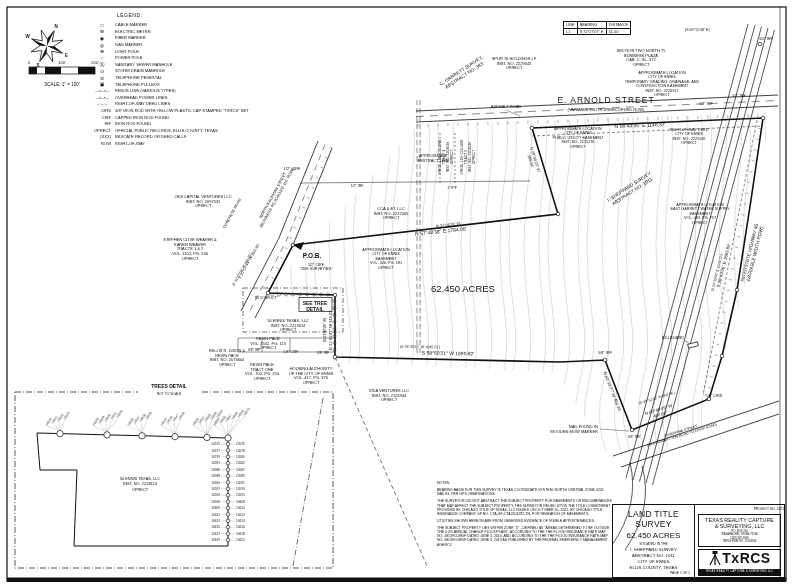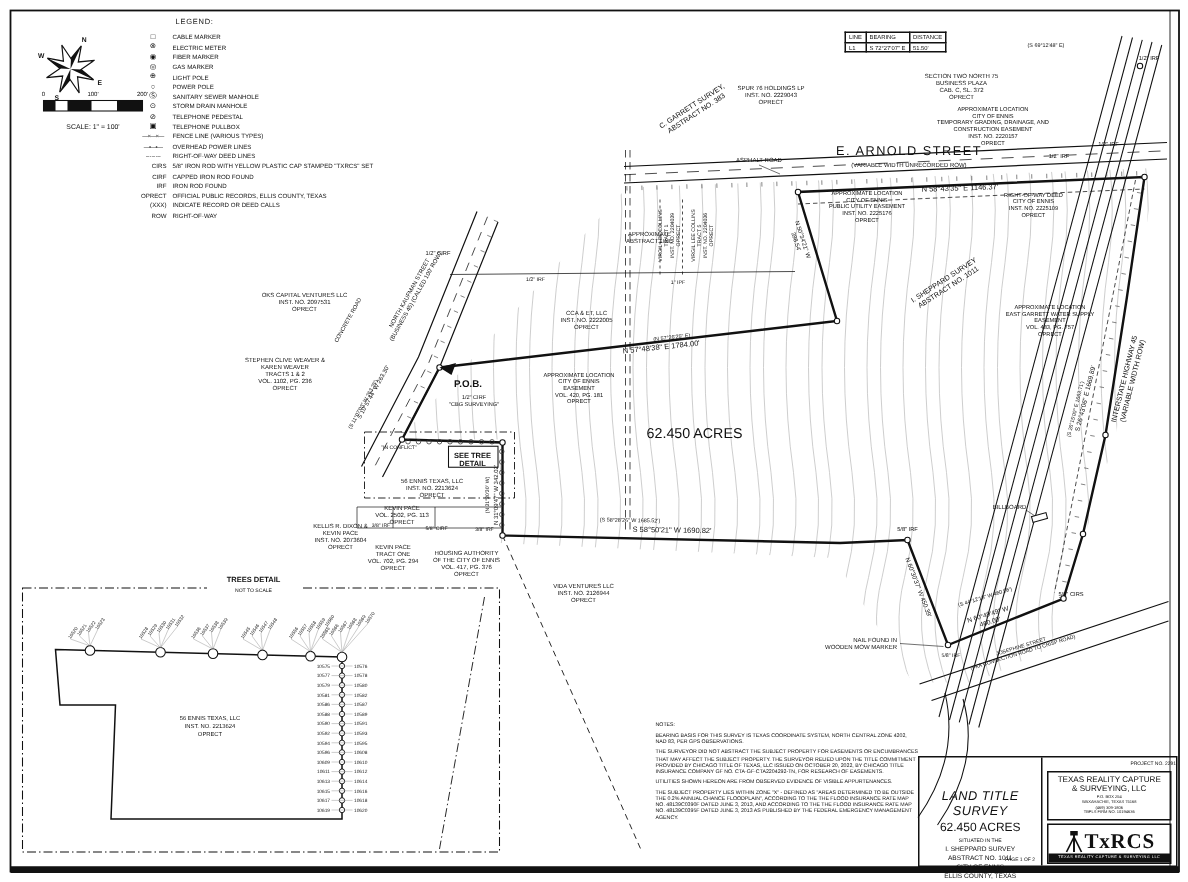--- a/index.html
+++ b/index.html
@@ -20,32 +20,32 @@
   #ltable table{border-collapse:collapse;}
   #ltable td,#ltable th{border:0.6px solid #111;padding:0 2px;height:5.5px;font-weight:normal;text-align:left;}
   #ltable .lt-note{position:absolute;left:122px;top:7px;white-space:nowrap;font-size:3.6px;}
   
   #notes{left:437px;top:481px;width:175px;font-size:3.5px;line-height:1.18;}
   #notes .n-title{margin-bottom:3px;}
   #notes p{margin:0 0 3px 0;text-align:left;}
   
   #tblock{left:612px;top:504px;width:173px;height:74px;border:1.2px solid #111;box-sizing:border-box;}
   .tb-left{position:absolute;left:0;top:0;width:82px;height:100%;border-right:1px solid #111;box-sizing:border-box;text-align:center;}
-  .tb-title{font-size:8.5px;margin-top:20px;letter-spacing:.3px;font-style:italic;}
+  .tb-title{font-size:8.5px;margin-top:4px;letter-spacing:.3px;}
   .tb-acres{font-size:8px;margin-top:2px;}
   .tb-sm{font-size:3.4px;margin-top:1.5px;}
   .tb-md{font-size:4.4px;margin-top:1px;}
   .tb-page{position:absolute;right:4px;bottom:2px;font-size:3.3px;}
   .tb-right{position:absolute;left:82px;top:0;width:91px;height:100%;}
   .tb-proj{position:absolute;right:2px;top:2px;font-size:3.3px;}
   .tb-co{position:absolute;left:3px;top:9px;width:83px;height:33px;border:1px solid #111;box-sizing:border-box;text-align:center;}
   .tb-co-name{font-size:5.4px;margin-top:2px;}
   .tb-co-sm{font-size:2.7px;margin-top:.5px;}
   .tb-logo{position:absolute;left:3px;top:44px;width:83px;height:27px;border:1px solid #111;box-sizing:border-box;}
-  .tb-logo-main{display:flex;align-items:flex-end;justify-content:center;height:20px;font-family:Liberation Serif, serif;}
+  .tb-logo-main{display:flex;align-items:flex-start;justify-content:center;height:20px;}
   .tb-logo-txt{font-size:14px;font-weight:bold;letter-spacing:.5px;}
   .tb-logo-cap{position:absolute;left:0;bottom:0;width:100%;height:6px;background:#111;color:#fff;
                font-size:2.6px;text-align:center;line-height:6px;letter-spacing:.3px;}
 </style>
 </head>
 <body>
 
 <div id="sheet">
   <svg id="map" width="792" height="588" viewBox="0 0 792 588">
       <rect x="7" y="7" width="779" height="574" fill="none" stroke="#111" stroke-width="1.2"></rect>

